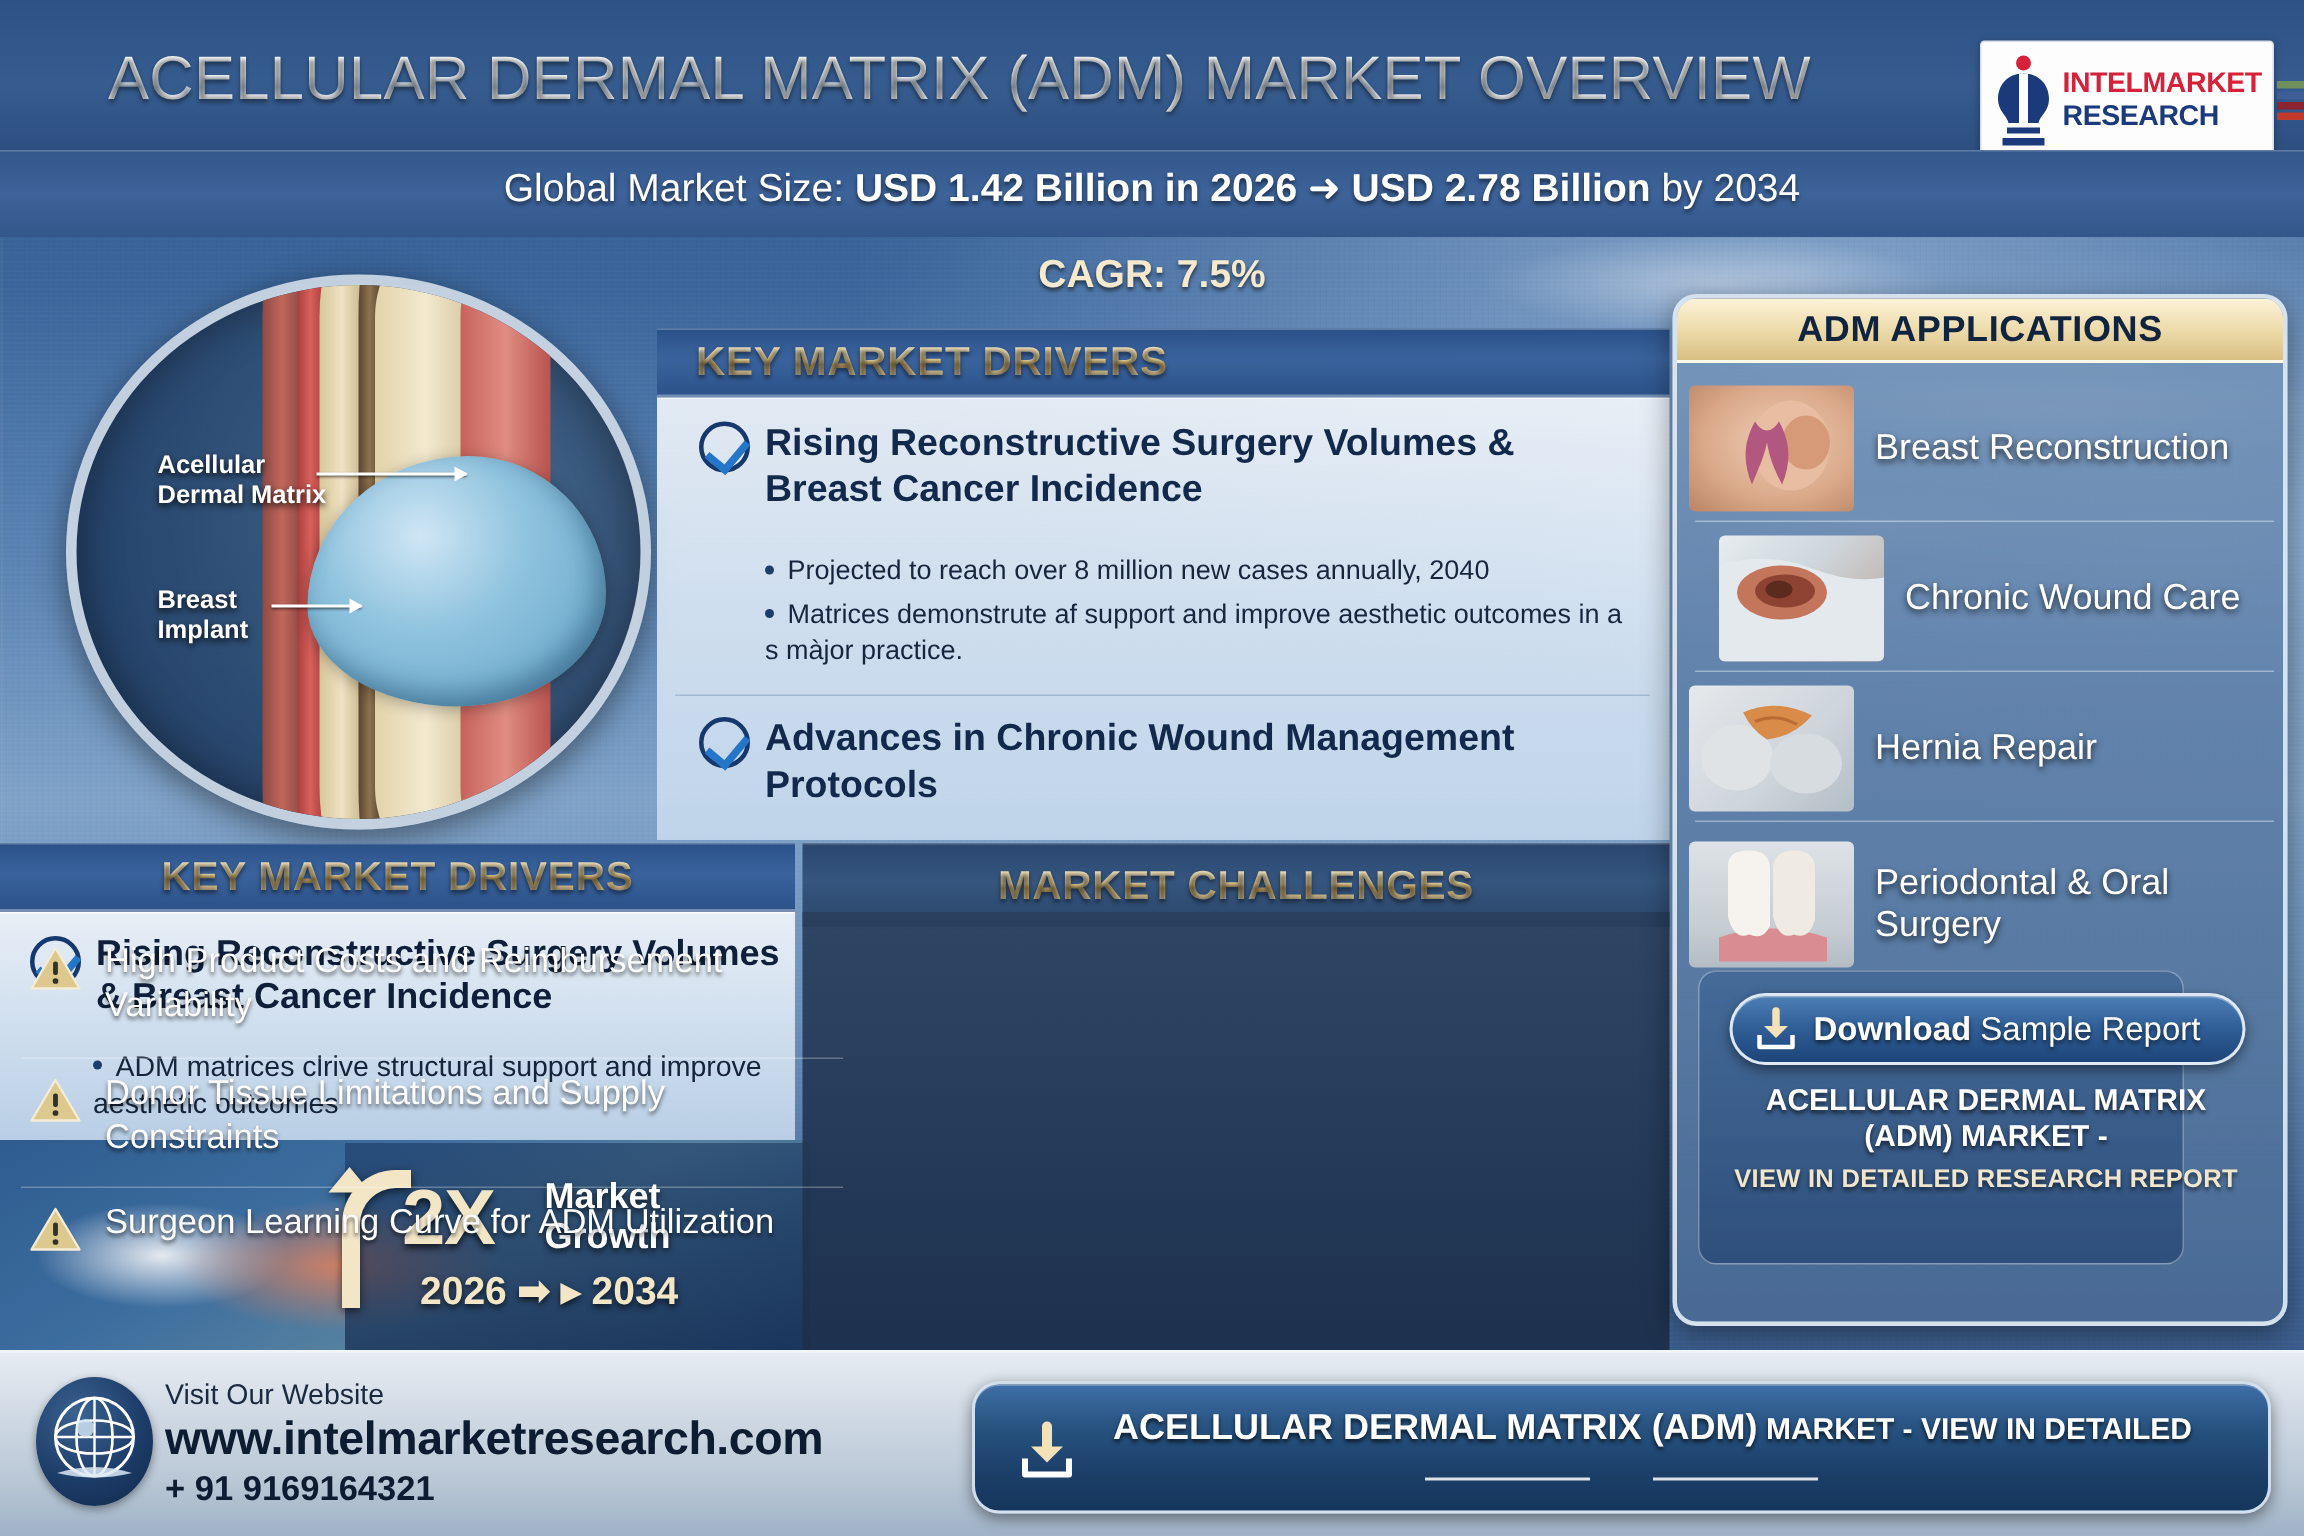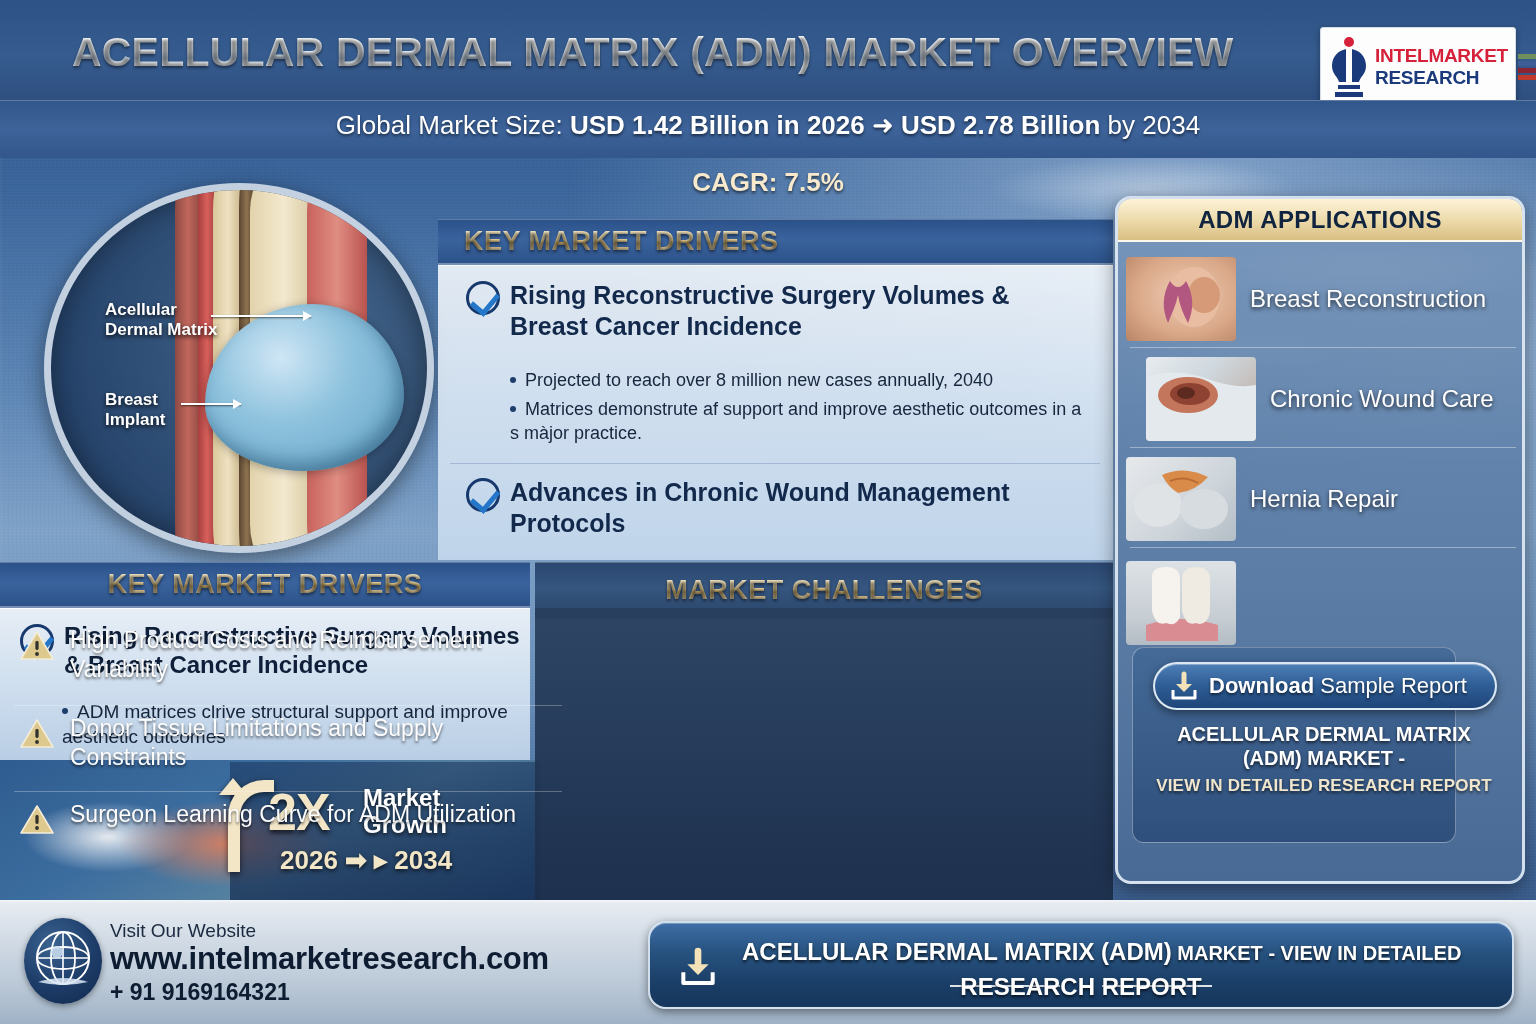--- a/index.html
+++ b/index.html
@@ -40,21 +40,21 @@
       radial-gradient(ellipse 180px 34px at 48% 78%, rgba(255,255,255,.22), transparent 70%);
   }
 
   
   .header-band {
     position:absolute; left:0; top:0; width:1536px; height:100px;
     background: linear-gradient(180deg, #2d5285 0%, #365c8f 55%, #2e4f80 100%);
   }
   .title {
     position:absolute; left:72px; top:29px; width:1230px; height:56px;
-    font-size:41px; font-weight:bold; letter-spacing:.2px; white-space:nowrap;
+    font-size:41px; font-weight:normal; letter-spacing:.2px; white-space:nowrap;
     background: linear-gradient(180deg,#ffffff 0%,#f3f7fb 38%,#b9c6d4 52%,#ffffff 66%,#dfe7ef 100%);
     -webkit-background-clip:text; background-clip:text; color:transparent;
     text-shadow: 0 2px 3px rgba(0,0,0,.45);
     font-family:"Liberation Sans", sans-serif;
   }
   .logo-box {
     position:absolute; right:20px; top:27px; width:196px; height:79px;
     background:#fdfdfd; border:1px solid #d6dde6; border-radius:3px;
     box-shadow:0 2px 6px rgba(0,0,0,.35);
     display:flex; align-items:center; padding:5px 8px; gap:6px;
@@ -473,20 +473,21 @@
     <div class="app-sep" style="top:348px;"></div>
 
     <div class="app-row" style="top:352px;height:104px;">
       <div class="app-thumb" style="background:linear-gradient(180deg,#dde2e6 0%,#c5ccd2 70%,#b3bcc4 100%);">
         <svg width="110" height="84" viewBox="0 0 110 84" style="position:absolute;inset:0;">
           <path d="M20 64 Q55 52 92 64 L92 80 L20 80 Z" fill="#d98d93"></path>
           <path d="M26 16 Q26 6 40 6 Q54 6 54 18 L54 56 Q50 66 40 62 Q30 66 26 50 Z" fill="#f6f3ee"></path>
           <path d="M56 18 Q56 6 70 6 Q84 6 84 18 L84 52 Q80 66 70 62 Q60 66 56 50 Z" fill="#efeae2"></path>
         </svg>
       </div>
+      <div class="app-label" style="white-space:pre-line;">Periodontal &amp; Oral Surgery</div>
     </div>
 
     <div class="dl-card">
       <div class="dl-btn">
         <span class="dl-ico">
           <svg width="30" height="30" viewBox="0 0 30 30">
             <path d="M15 3 L15 15" stroke="#f3e2b8" stroke-width="5" stroke-linecap="round"></path>
             <path d="M7 13 L15 21 L23 13 Z" fill="#f3e2b8"></path>
             <path d="M4 19 L4 27 L26 27 L26 19" stroke="#ffffff" stroke-width="3" fill="none" stroke-linejoin="round"></path>
           </svg>
@@ -518,15 +519,14 @@
     <span style="position:absolute;left:28px;top:24px;">
       <svg width="40" height="40" viewBox="0 0 30 30">
         <path d="M15 3 L15 15" stroke="#f3e2b8" stroke-width="5" stroke-linecap="round"></path>
         <path d="M7 13 L15 21 L23 13 Z" fill="#f3e2b8"></path>
         <path d="M4 19 L4 27 L26 27 L26 19" stroke="#ffffff" stroke-width="3" fill="none" stroke-linejoin="round"></path>
       </svg>
     </span>
     <div class="cta-line1"><span>ACELLULAR DERMAL MATRIX (ADM)</span><span class="sm"> MARKET - VIEW IN DETAILED</span></div>
     <div class="cta-rule" style="left:300px;"></div>
     <div class="cta-rule" style="right:300px;"></div>
-    <div class="cta-line2">RESEARCH REPORT</div>
   </div>
 </div>
 
 </body></html>

